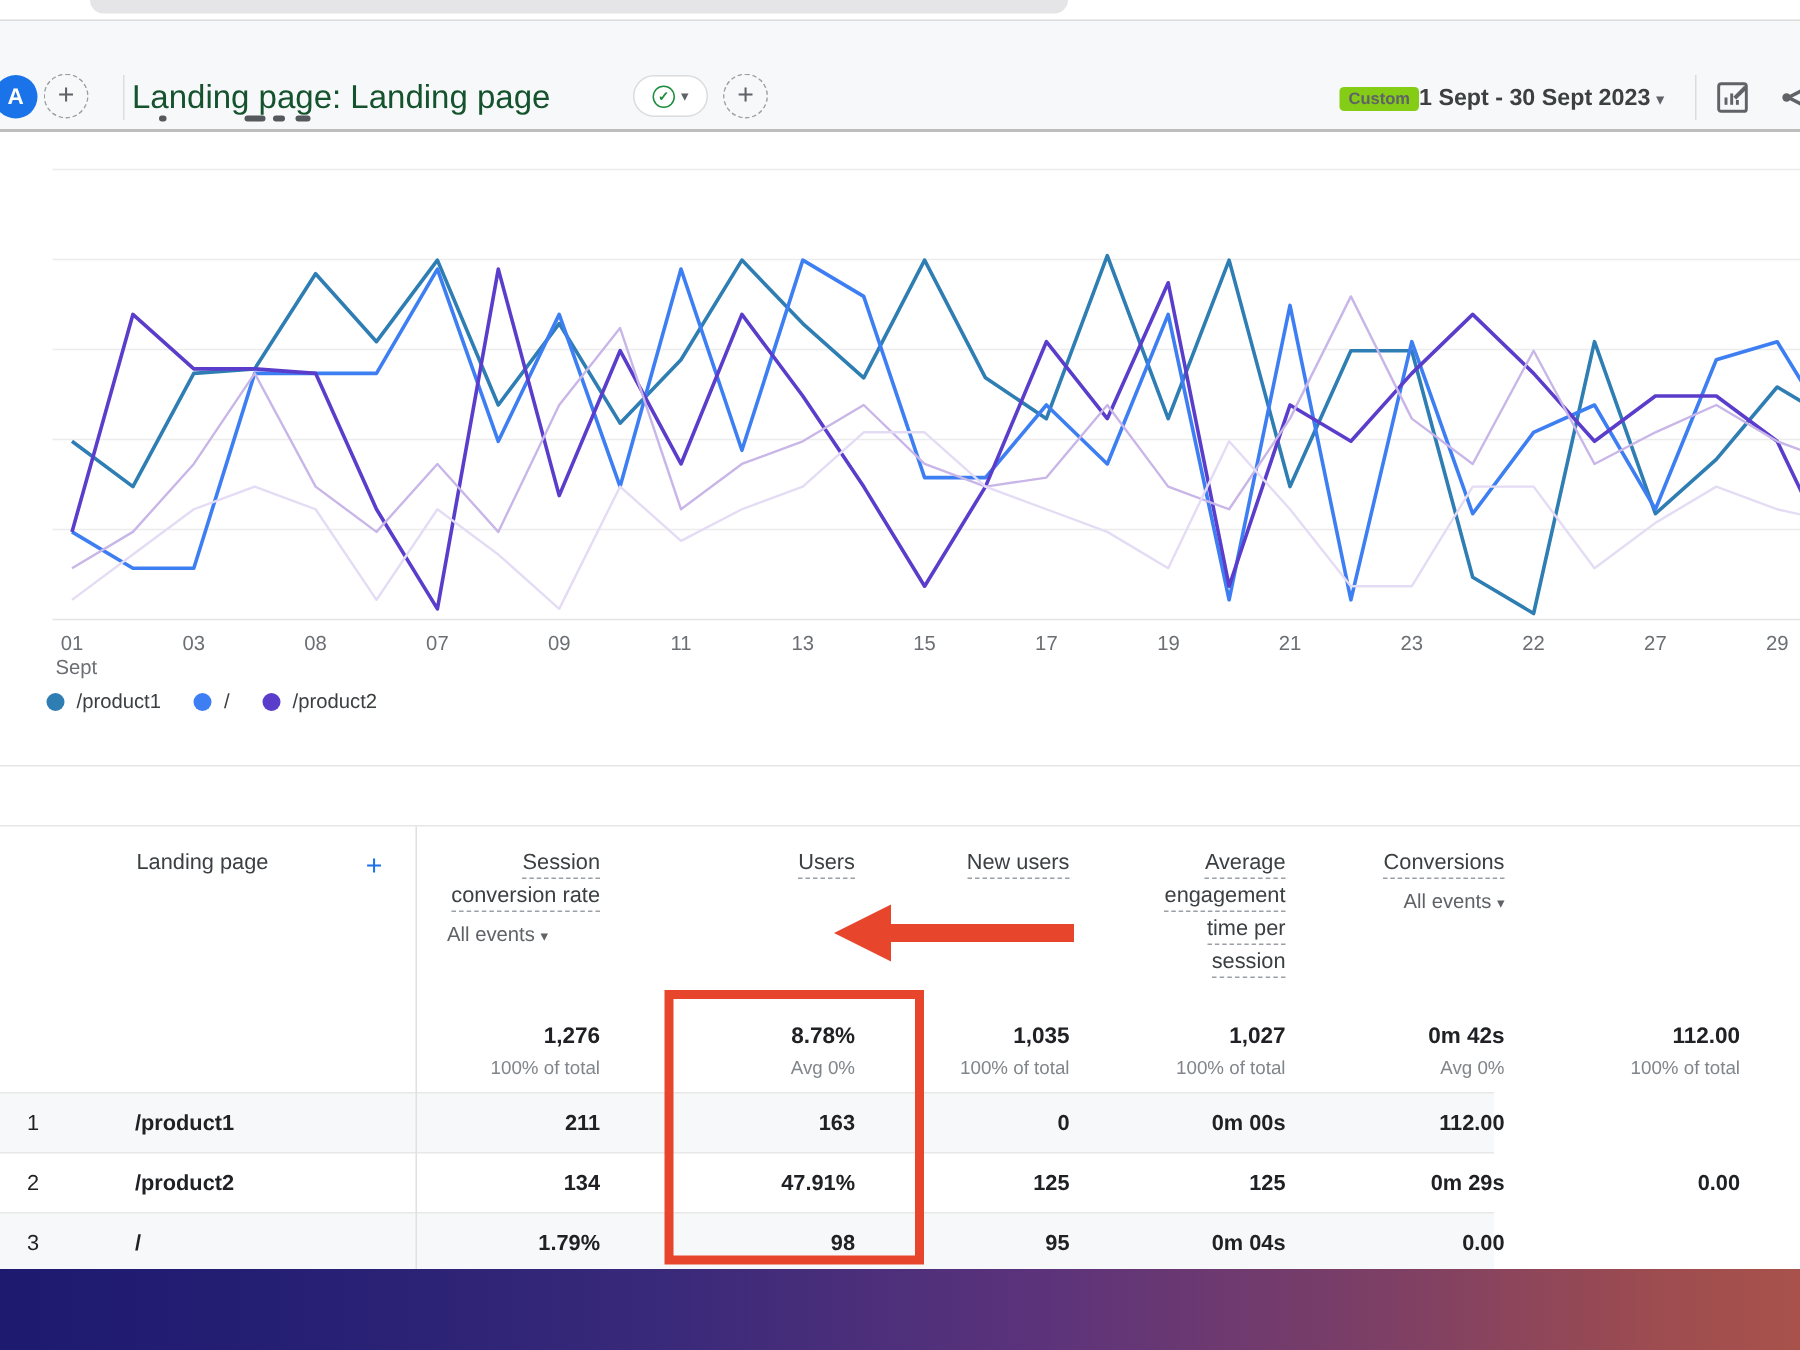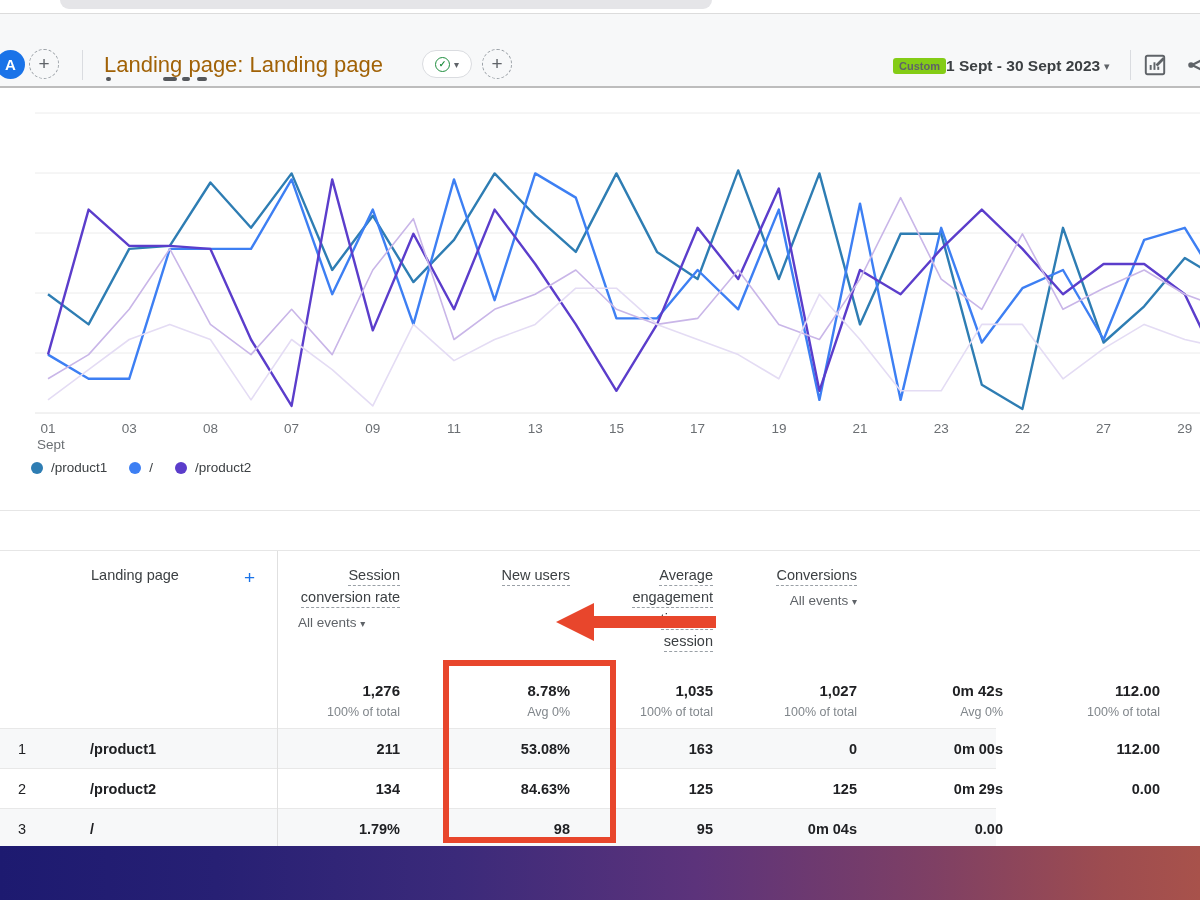--- a/index.html
+++ b/index.html
@@ -19,21 +19,21 @@
     background:#1a73e8; color:#fff; font-size:15px; font-weight:700;
     display:flex; align-items:center; justify-content:center; }
   .plus-circle { position:absolute; width:30px; height:30px; border-radius:50%;
     border:1.5px dashed #9aa0a6; color:#5f6368; font-size:19px;
     display:flex; align-items:center; justify-content:center; background:transparent; }
   .plus-a { left:29px; top:35px; }
   .plus-b { left:482px; top:35px; }
   .vdiv { position:absolute; width:1px; background:#dadce0; }
   .vdiv-a { left:82px; top:36px; height:30px; }
   .vdiv-b { left:1130px; top:36px; height:30px; }
-  .page-title { position:absolute; left:104px; top:38px; font-size:22px; color:#a16207; }
+  .page-title { position:absolute; left:88px; top:38px; font-size:22px; color:#14532d; }
   .check-pill { position:absolute; left:422px; top:36px; width:50px; height:28px;
     border:1px solid #dadce0; border-radius:15px; background:#fff;
     display:flex; align-items:center; justify-content:center; gap:4px; }
   .check-ic { width:15px; height:15px; border:1.6px solid #1e8e3e; border-radius:50%;
     color:#1e8e3e; font-size:9px; font-weight:700; display:flex; align-items:center; justify-content:center; }
   .caret { color:#5f6368; font-size:10px; }
   .custom-badge { position:absolute; left:893px; top:44px; background:#84cc16; color:#5f6368;
     font-size:11px; font-weight:700; padding:2px 6px; border-radius:3px; }
   .date-range { position:absolute; left:946px; top:43px; font-size:15.5px; font-weight:700; color:#3c4043; }
   .date-caret { position:absolute; left:1104px; top:46px; font-size:11px; color:#5f6368; }
@@ -212,20 +212,23 @@
       </div>
       <div class="cell-r">
         <span class="hline">Session</span><br>
         <span class="hline">conversion rate</span>
         <div class="metric-sub" style="text-align:left; padding-left:20px;">
           <span>All events</span>
           <span class="caret">▾</span>
         </div>
       </div>
       <div class="cell-r">
+        <span class="hline">Users</span>
+      </div>
+      <div class="cell-r">
         <span class="hline">New users</span>
       </div>
       <div class="cell-r">
         <span class="hline">Average</span><br>
         <span class="hline">engagement</span><br>
         <span class="hline">time per</span><br>
         <span class="hline">session</span>
       </div>
       <div class="cell-r">
         <span class="hline">Conversions</span>
@@ -265,34 +268,33 @@
         </div>
       <div></div>
     </div>
 
     <div class="grid-row data-row alt">
       <div class="row-dim">
         <span class="row-idx">1</span>
         <span class="row-page">/product1</span>
       </div>
       <div class="cell-r val">211</div>
-      <div class="cell-r val">53.08%</div>
       <div class="cell-r val">163</div>
       <div class="cell-r val">0</div>
       <div class="cell-r val">0m 00s</div>
       <div class="cell-r val">112.00</div>
       <div></div>
     </div>
     <div class="grid-row data-row">
       <div class="row-dim">
         <span class="row-idx">2</span>
         <span class="row-page">/product2</span>
       </div>
       <div class="cell-r val">134</div>
-      <div class="cell-r val">84.63%</div>
+      <div class="cell-r val">47.91%</div>
       <div class="cell-r val">125</div>
       <div class="cell-r val">125</div>
       <div class="cell-r val">0m 29s</div>
       <div class="cell-r val">0.00</div>
       <div></div>
     </div>
     <div class="grid-row data-row alt">
       <div class="row-dim">
         <span class="row-idx">3</span>
         <span class="row-page">/</span>

